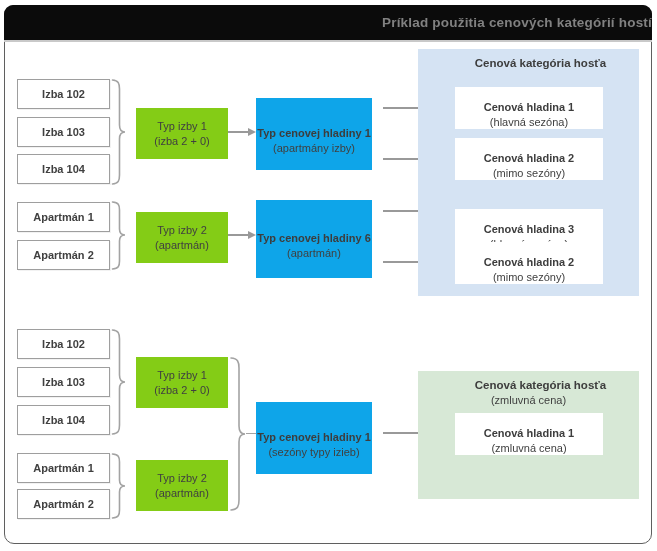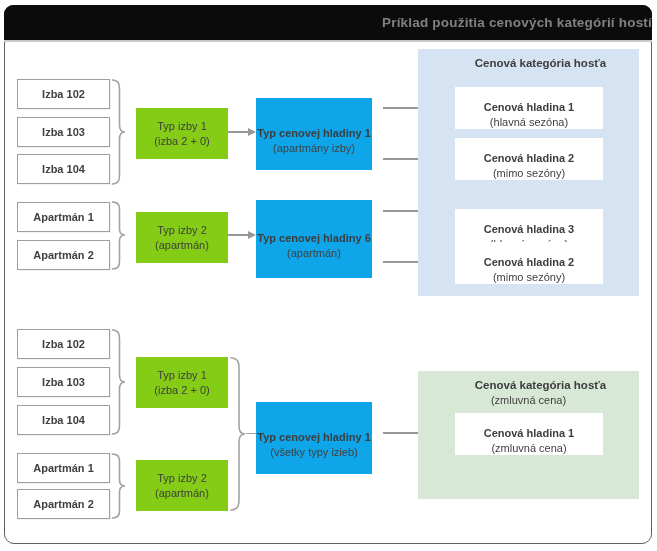--- a/index.html
+++ b/index.html
@@ -184,21 +184,21 @@
   <span>(apartmán)</span>
 </div>
 
 <svg class="brace" style="left:229px;top:357px" width="17" height="154">
   <path d="M2 1 C9 1.5 10 5 10 11 L10 69 C10 74 11.5 77 16 77 C11.5 77 10 80 10 85 L10 143 C10 149 9 152.5 2 153"></path>
 </svg>
 <div class="plain-line" style="left:246px;top:433px;width:10px"></div>
 
 <div class="price-type-box two-line" style="left:256px;top:402px;height:72px">
   <span class="bold-line">Typ cenovej hladiny 1</span>
-  <span>(všetky typy izieb)</span>
+  <span>(sezóny typy izieb)</span>
 </div>
 
 <div class="arrow" style="left:383px;top:432px;width:65px"></div>
 
 <div class="container-box green-bg" style="left:418px;top:371px;height:128px">
   <div class="container-title">
     <div class="bold-line">Cenová kategória hosťa</div>
     <div>(zmluvná cena)</div>
   </div>
   <div class="level-box two-line" style="left:37px;top:42px">

